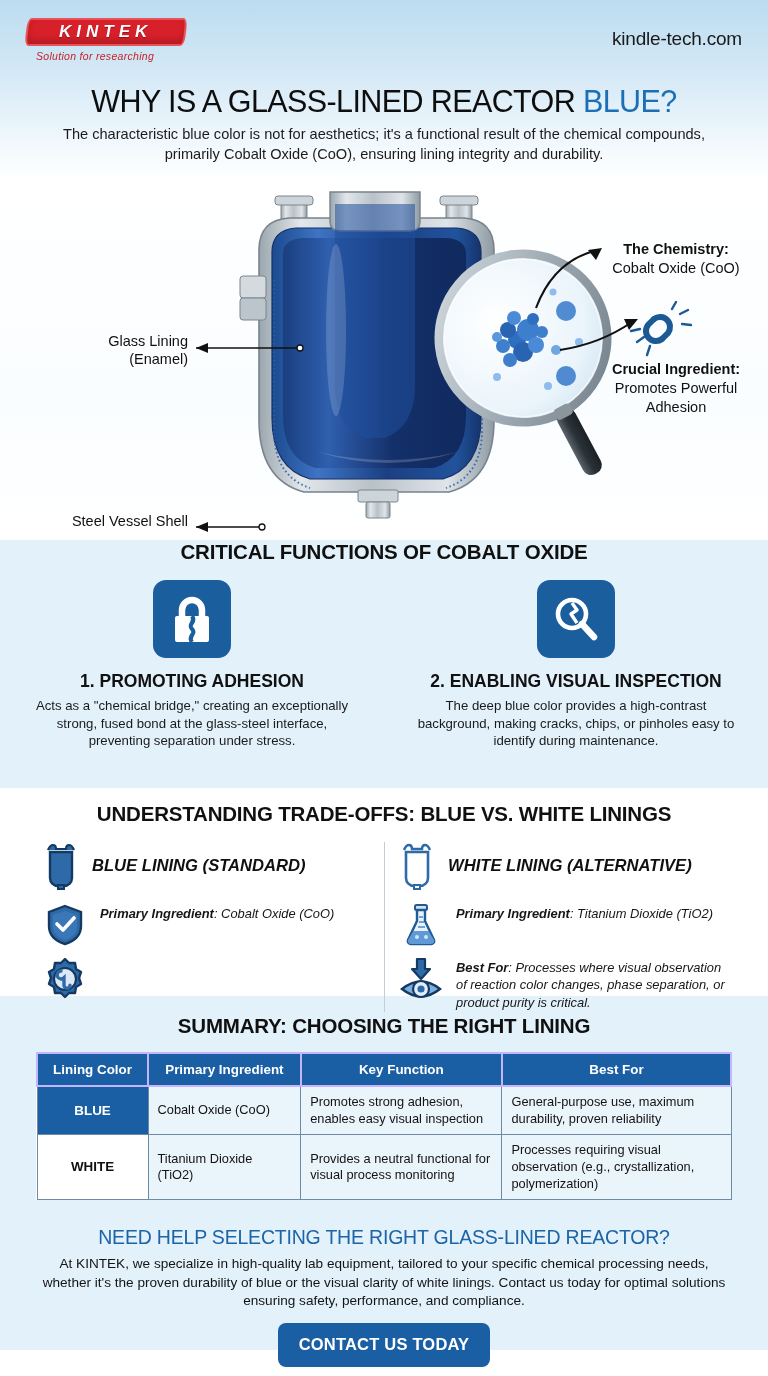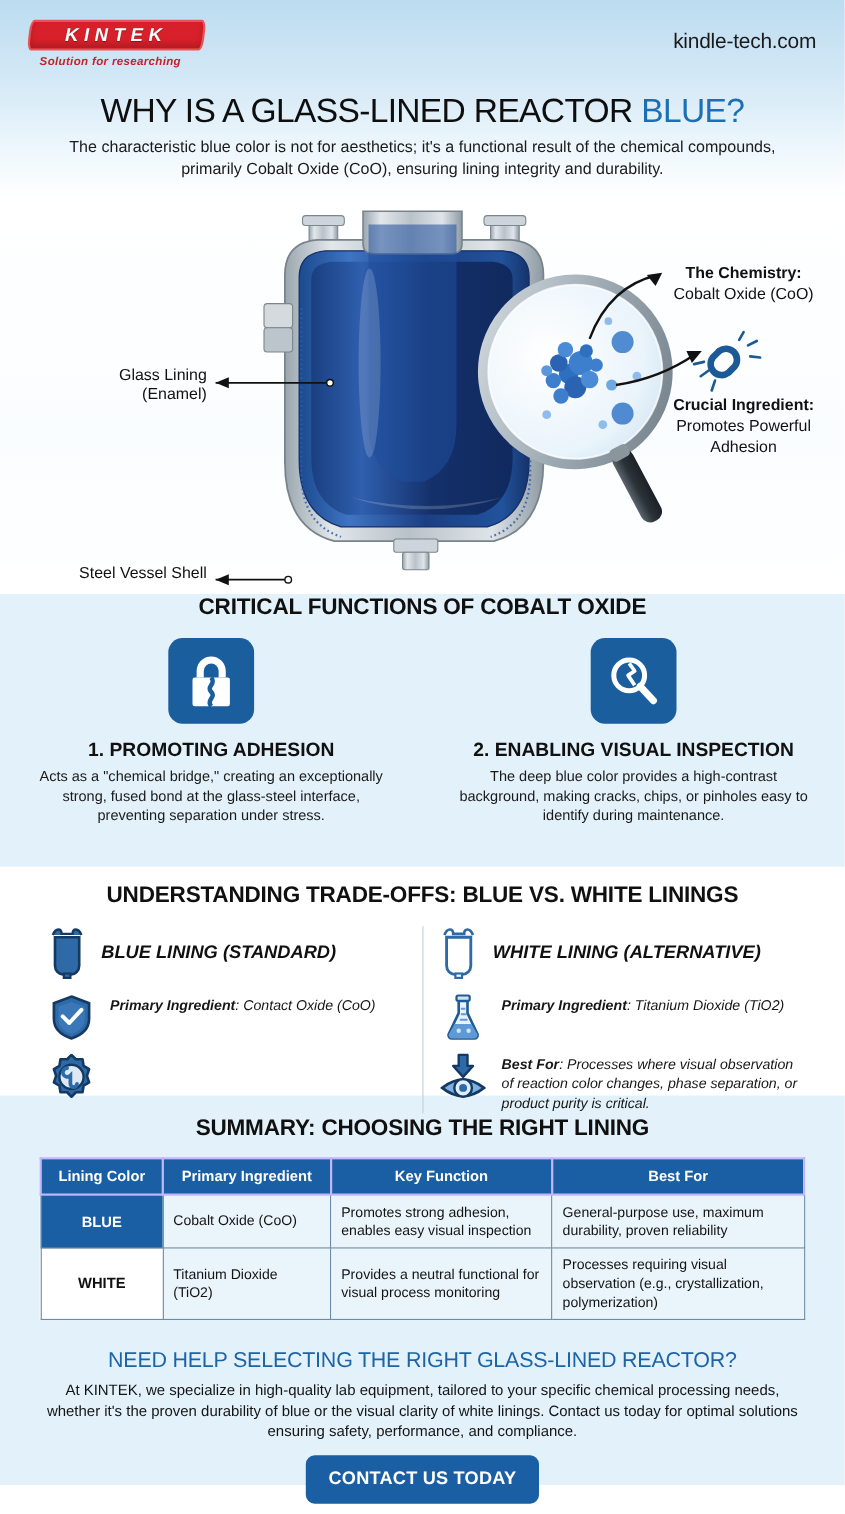--- a/index.html
+++ b/index.html
@@ -30,21 +30,21 @@
     display: flex; align-items: center; justify-content: center;
   }
   .logo-badge span {
     transform: skewX(7deg);
     color: #ffffff; font-weight: bold; font-size: 17px;
     letter-spacing: 5px; font-style: italic;
     text-shadow: 0 1px 1px rgba(0,0,0,.35);
   }
   .logo-tag {
     margin-top: 4px; margin-left: 10px;
-    color: #c6212b; font-size: 10.5px; font-style: italic; font-weight: bold;
+    color: #c6212b; font-size: 10.5px; font-style: italic; font-weight: normal;
     letter-spacing: .3px;
   }
   .site-url { font-size: 19px; color: #1a1a1a; padding-top: 10px; letter-spacing: -.2px; }
 
   .h1 {
     margin-top: 22px; text-align: center;
     font-size: 30.5px; font-weight: normal; color: #0e0e0e;
     letter-spacing: -.6px;
   }
   .h1 .accent { color: #1c6fb4; }
@@ -345,21 +345,21 @@
 
         <div class="to-row">
           <div class="ic">
             <svg width="38" height="42" viewBox="0 0 38 42">
               <path d="M19 2 L35 8 v14 q0 13 -16 18 q-16-5 -16-18 V8 z" fill="#2e6aa8" stroke="#143a63" stroke-width="2.4"></path>
               <path d="M19 7 L31 11 v11 q0 10 -12 14 q-12-4 -12-14 V11 z" fill="#3f7ec0" opacity=".65"></path>
               <path d="M11 20 l6 6 l11 -12" fill="none" stroke="#fff" stroke-width="3.6" stroke-linecap="round" stroke-linejoin="round"></path>
             </svg>
           </div>
           <div class="to-txt">
-            <b>Primary Ingredient</b><span>: Contact Oxide (CoO)</span>
+            <b>Primary Ingredient</b><span>: Cobalt Oxide (CoO)</span>
           </div>
         </div>
 
         <div class="to-row">
           <div class="ic">
             <svg width="42" height="42" viewBox="0 0 42 42">
               <path d="M21 1 l4 4 h6 l1 6 l5 3 l-2 6 l2 6 l-5 3 l-1 6 h-6 l-4 4 l-4 -4 h-6 l-1 -6 l-5 -3 l2 -6 l-2 -6 l5 -3 l1 -6 h6 z" fill="#2e6aa8" stroke="#143a63" stroke-width="2.4" stroke-linejoin="round"></path>
               <circle cx="21" cy="21" r="11" fill="#dce9f5" stroke="#143a63" stroke-width="2.2"></circle>
               <path d="M21 12 a4 4 0 1 0 3 6.8 v7.5 a3 3 0 0 0 6 0" fill="none" stroke="#2e6aa8" stroke-width="3.4" stroke-linecap="round" transform="translate(-4,1)"></path>
             </svg>

